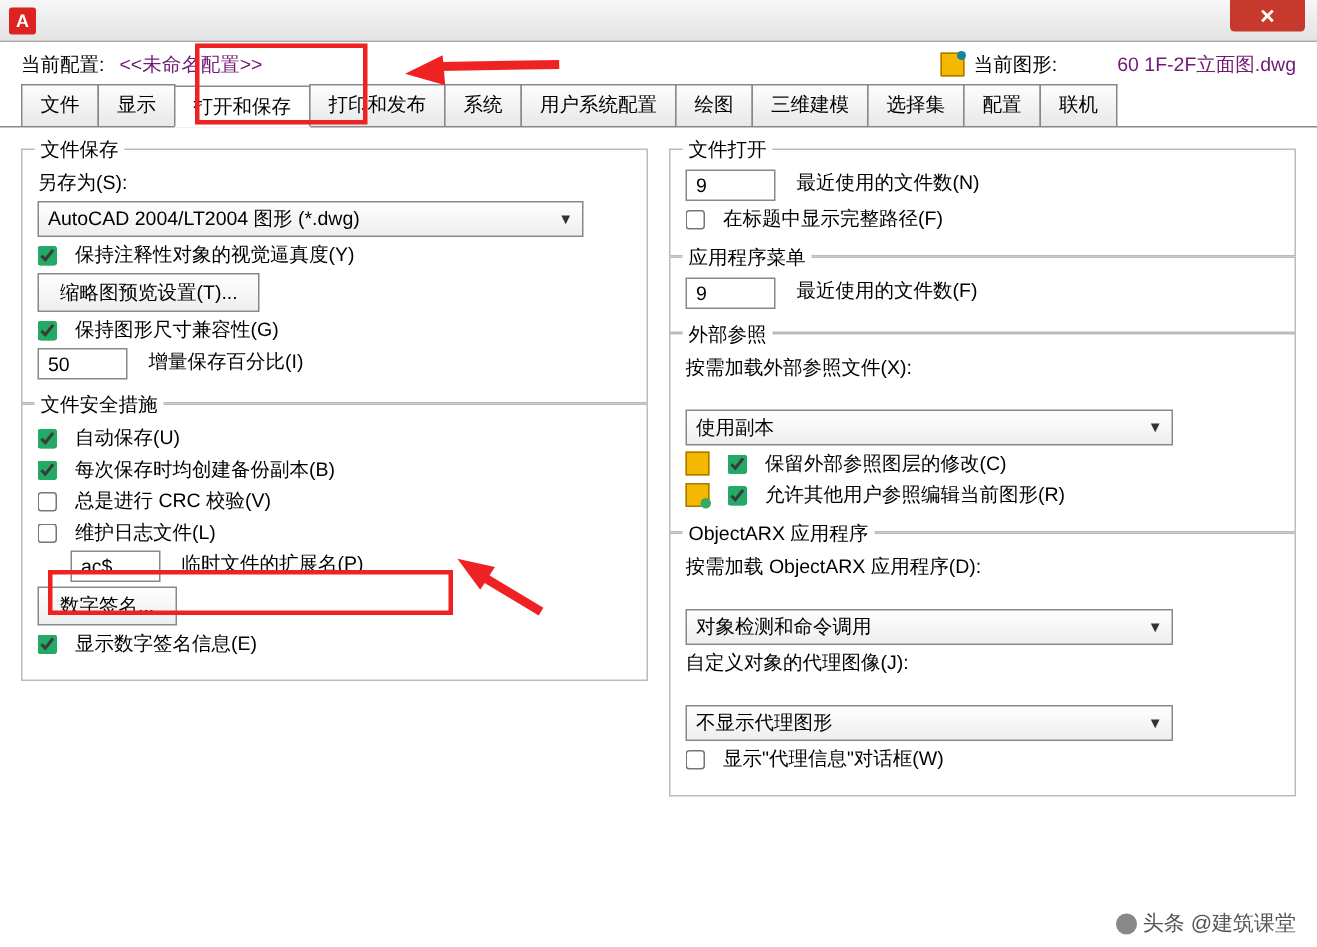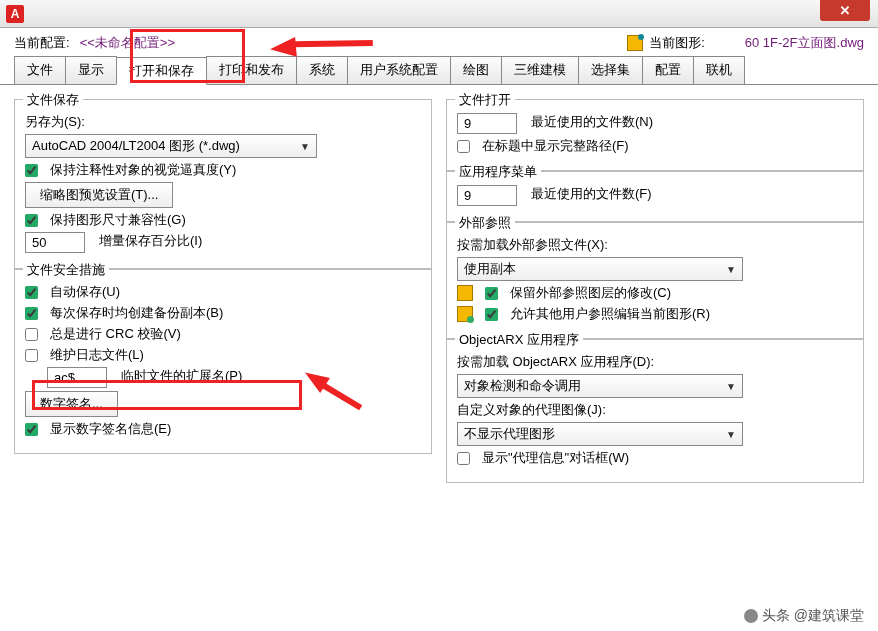--- a/index.html
+++ b/index.html
@@ -19,22 +19,22 @@
 .tab.active { background: #fff; border-bottom: 1px solid #fff; position: relative; top: 1px; }
 
 .highlight-tab { position:absolute; left:130px; top:29px; width:115px; height:54px; border:3px solid #e22; }
 
 .pane { display: flex; gap: 14px; padding: 14px 14px 6px; }
 .col { flex: 1; display: flex; flex-direction: column; }
 .group { border: 1px solid #bbb; padding: 10px 10px 12px; position: relative; }
 .group-title { position: absolute; top: -9px; left: 8px; background: #fff; padding: 0 4px; }
 .row { display: flex; align-items: flex-start; gap: 8px; margin: 3px 0; }
 .combo, .txt, .btn { border: 1px solid #888; background: linear-gradient(#fff,#eee); padding: 2px 6px; font-size: 13px; }
-.combo { width: 292px; display: flex; justify-content: space-between; align-items: center; }
-.combo.small { width: 286px; }
+.combo { width: 364px; display: flex; justify-content: space-between; align-items: center; }
+.combo.small { width: 325px; margin-top: 16px; }
 .combo .chev { font-size: 10px; color: #333; }
 .txt { width: 60px; background: #fff; }
 .btn { padding: 3px 14px; cursor: pointer; }
 input[type=checkbox] { margin: 0 4px 0 0; accent-color: #2a6; }
 .chk-lbl { display: flex; align-items: center; }
 .mini-icon { width:16px; height:16px; display:inline-block; margin-right:4px; }
 .mini-icon.b1 { background:#f5b800; border:1px solid #aa7700; }
 .mini-icon.b2 { background:#f5b800; border:1px solid #aa7700; position:relative; }
 .mini-icon.b2::after{ content:''; position:absolute; right:-2px; bottom:-2px; width:7px;height:7px; background:#3a6; border-radius:50%;}
 

